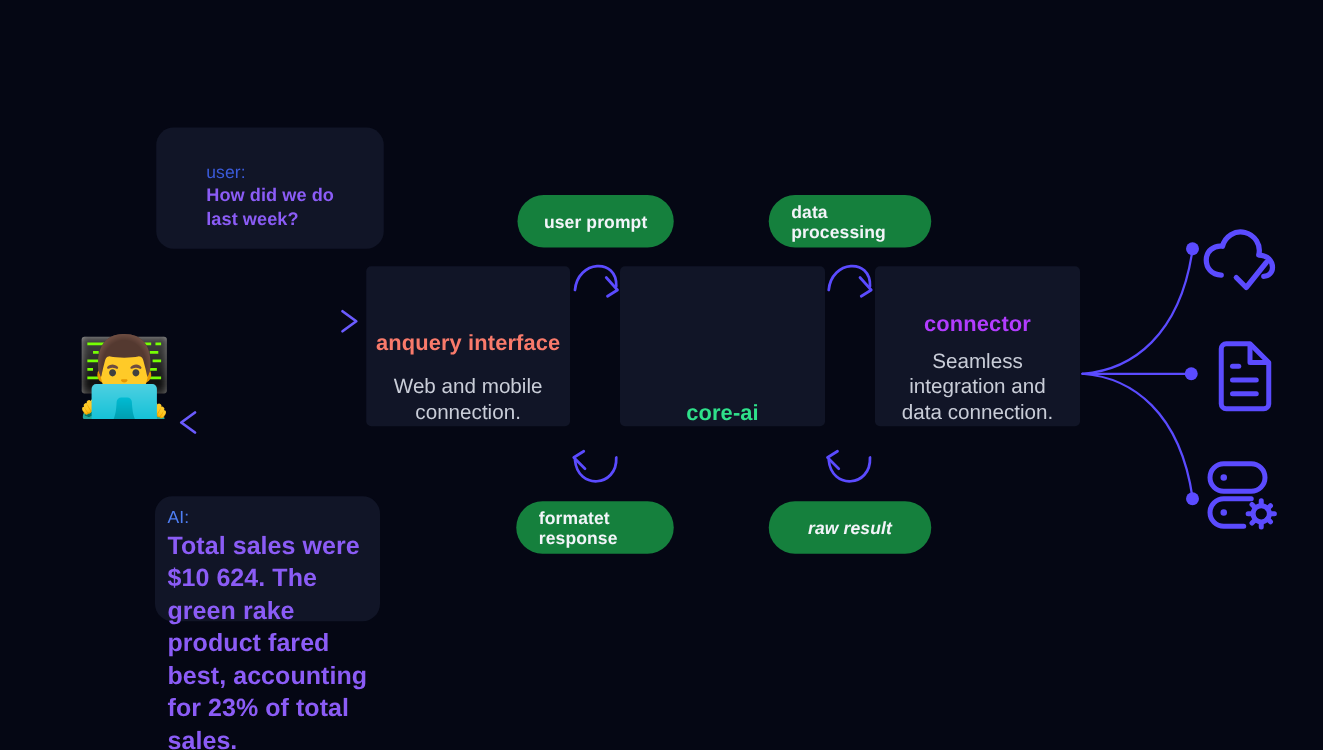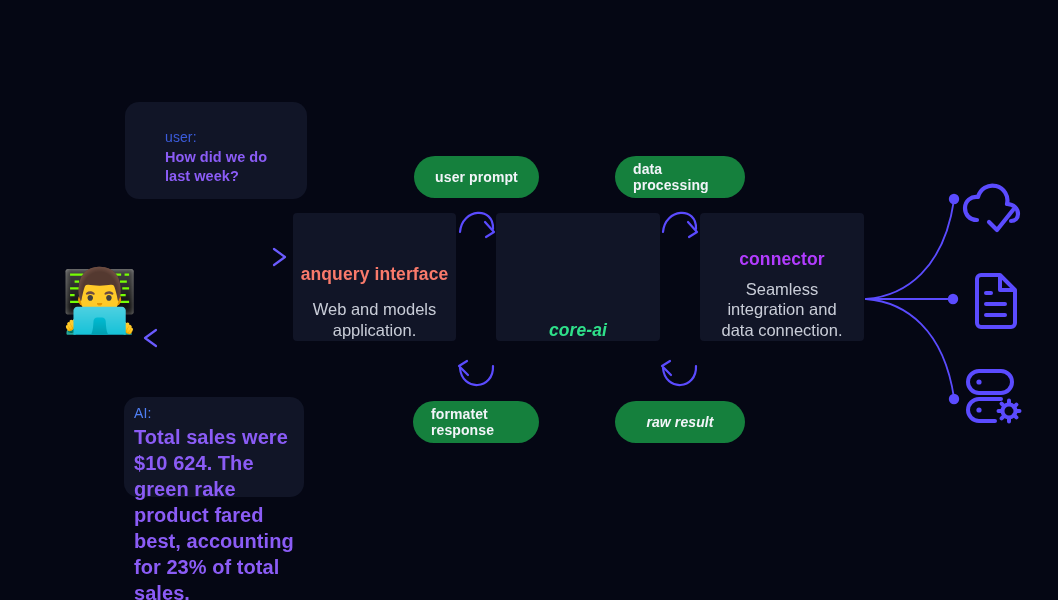--- a/index.html
+++ b/index.html
@@ -117,21 +117,21 @@
   .card-desc {
     font-size: 16.5px;
     font-weight: 400;
     color: #c9cdd8;
     line-height: 1.26;
     margin-top: 14px;
     padding: 0 16px;
   }
 
   #card-interface { left: 293px; width: 163px; }
-  #card-core      { left: 496px; width: 164px; font-style: italic; }
+  #card-core      { left: 496px; width: 164px; }
   #card-connector { left: 700px; width: 164px; }
 
   #card-connector .card-desc { margin-top: 9px; padding: 0 10px; }
   #card-connector .card-title { margin-top: 40px; }
   #card-core .card-title { margin-top: 37px; }
 
   
   .pill {
     position: absolute;
     background: #15803d;
@@ -226,21 +226,21 @@
 
   <div class="bubble" id="bubble-ai">
     <div class="bubble-role" style="color:#4f7ff5;">AI:</div>
     <div class="bubble-text">Total sales were $10 624. The green rake product fared best, accounting for 23% of total sales.</div>
   </div>
 
   <div id="avatar">👨‍💻</div>
 
   <div class="card" id="card-interface">
     <div class="card-title" style="color:#f97a6b;">anquery interface</div>
-    <div class="card-desc">Web and models application.</div>
+    <div class="card-desc">Web and mobile connection.</div>
   </div>
 
   <div class="card" id="card-core">
     <div class="card-title" style="color:#2fe08a;">core-ai</div>
   </div>
 
   <div class="card" id="card-connector">
     <div class="card-title" style="color:#b23cff;">connector</div>
     <div class="card-desc">Seamless integration and data connection.</div>
   </div>

